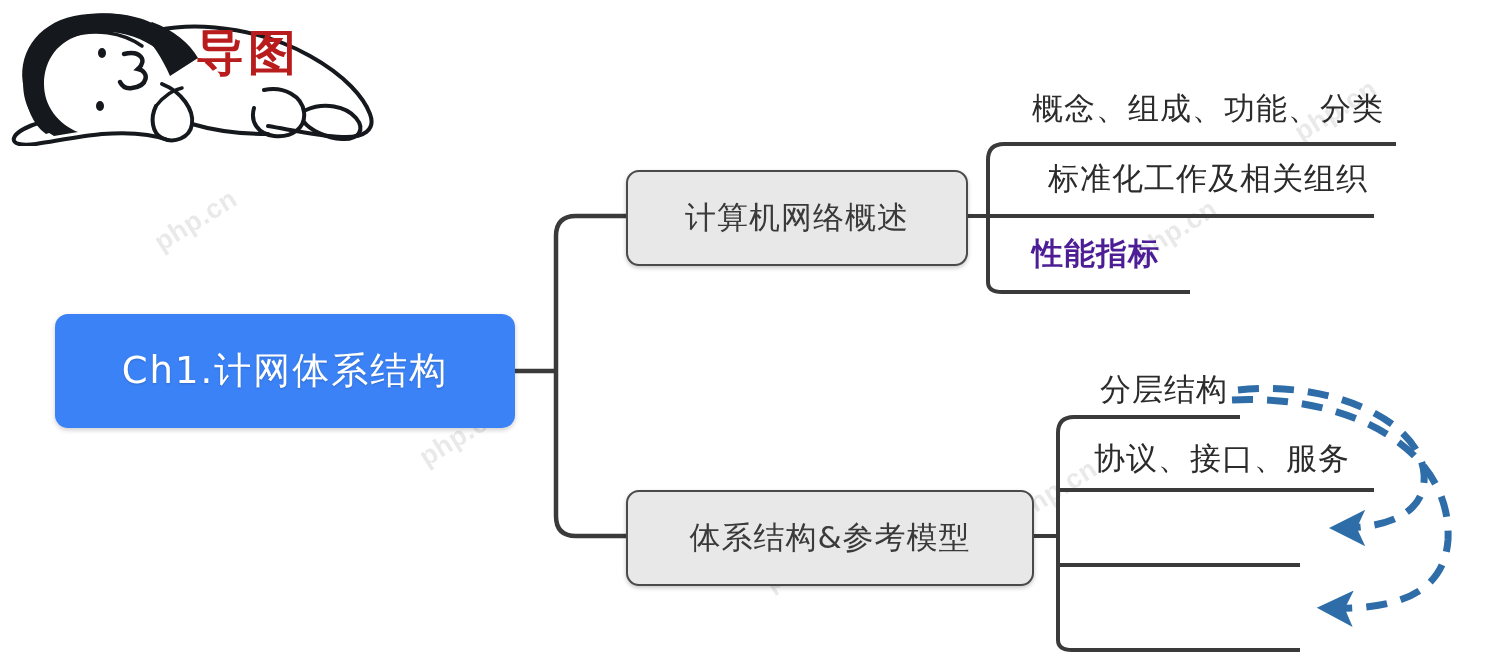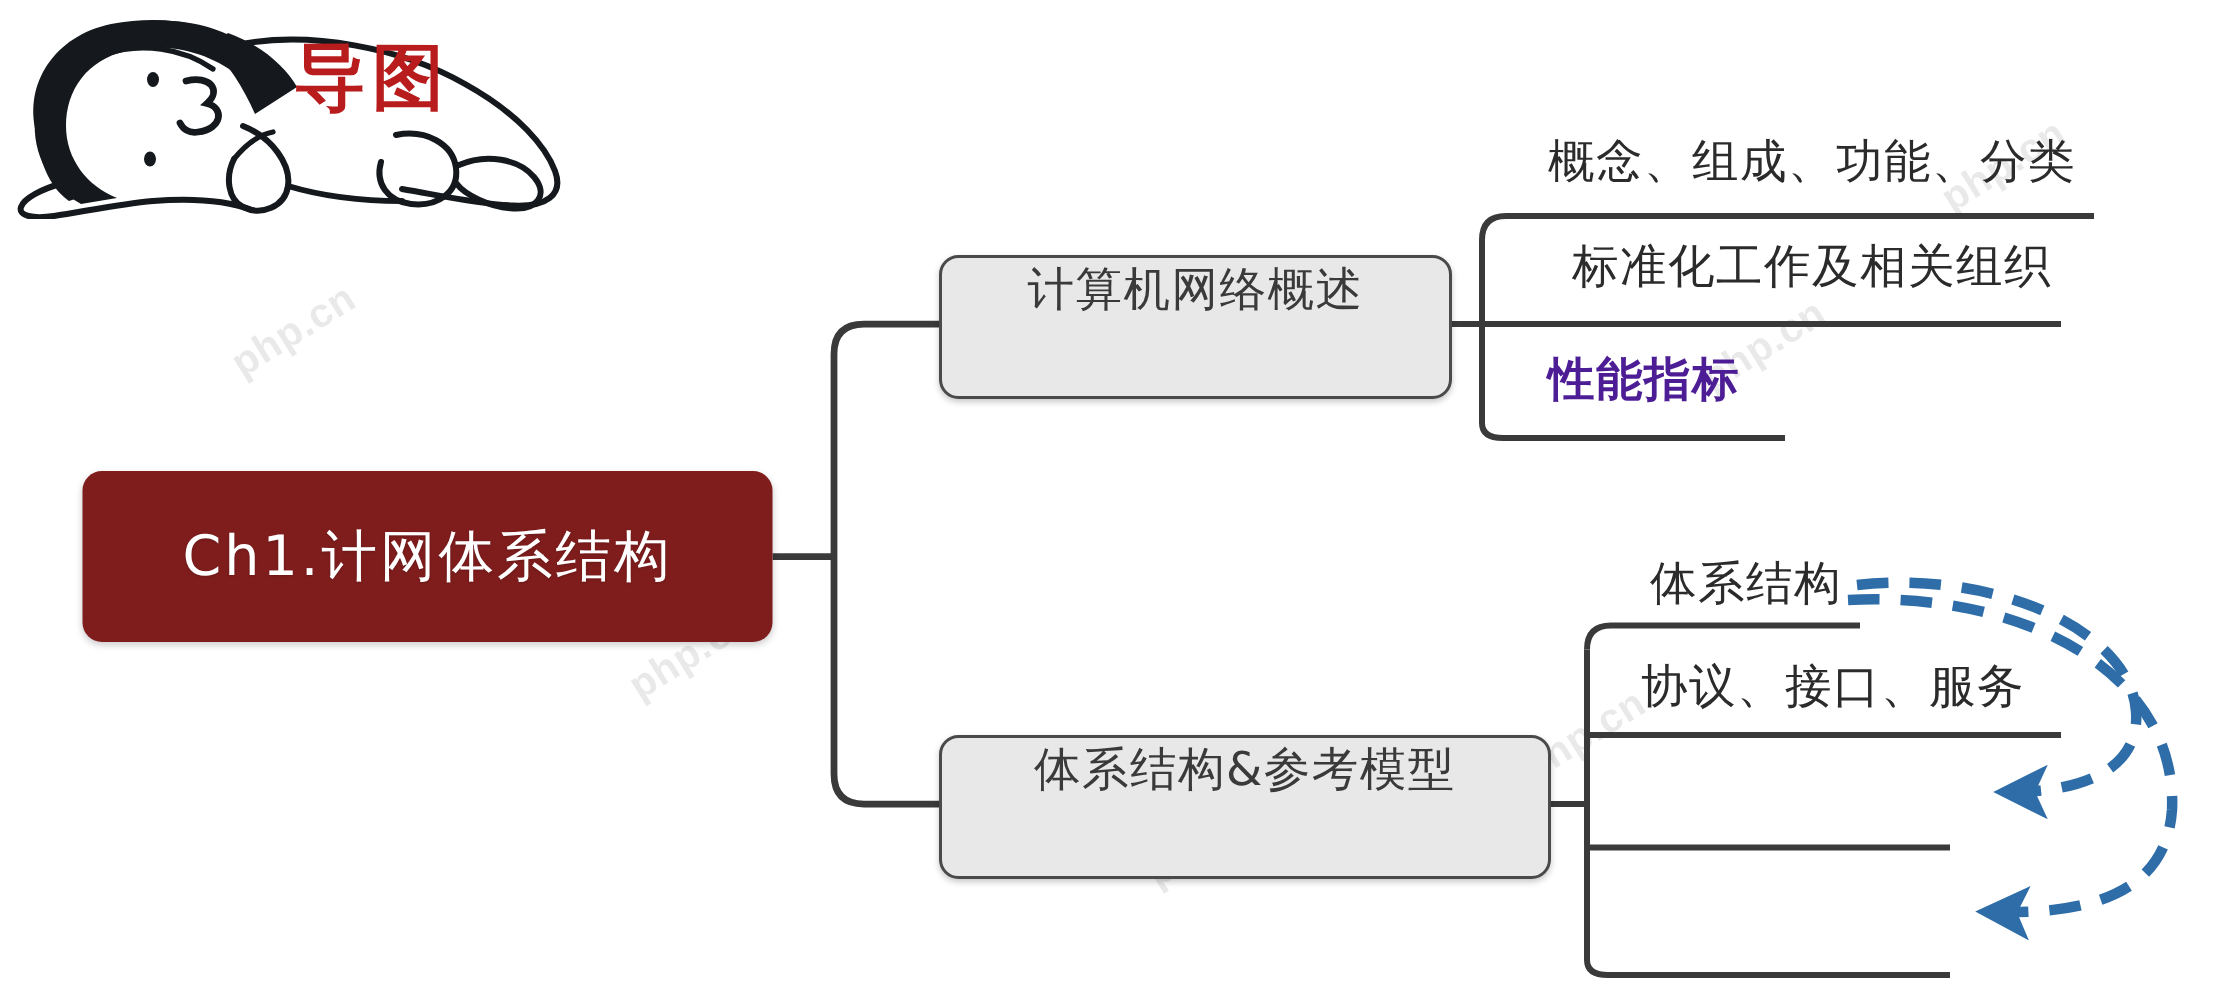--- a/index.html
+++ b/index.html
@@ -49,21 +49,21 @@
     color:#b91c1c;
     letter-spacing:4px;
     font-family:"DejaVu Sans","Liberation Sans",sans-serif;
   }
 
   
   #root-node{
     position:absolute;
     left:55px; top:314px;
     width:460px; height:114px;
-    background:#7f1d1d;
+    background:#3b82f6;
     border-radius:13px;
     display:flex;
     align-items:center;
     justify-content:center;
     box-shadow:0 2px 5px rgba(0,0,0,.20);
   }
   #root-node .txt{
     color:#ffffff;
     font-size:37px;
     font-weight:400;
@@ -72,20 +72,21 @@
     text-shadow:0 1px 2px rgba(0,0,0,.18);
   }
 
   
   .branch-node{
     position:absolute;
     background:#e8e8e8;
     border:2.5px solid #4a4a4a;
     border-radius:13px;
     display:flex;
+    align-items:center;
     justify-content:center;
     box-shadow:0 2px 4px rgba(0,0,0,.22);
   }
   .branch-node .txt{
     color:#3a3a3a;
     font-size:31px;
     letter-spacing:1px;
     font-family:"DejaVu Sans","Liberation Sans",sans-serif;
   }
   #branch-0{ left:626px; top:170px; width:338px; height:92px; }
@@ -209,21 +210,21 @@
     <span class="txt">计算机网络概述</span>
   </div>
   <div id="branch-1" class="branch-node">
     <span class="txt">体系结构&amp;参考模型</span>
   </div>
 
   <div id="leaf-0-0" class="leaf">概念、组成、功能、分类</div>
   <div id="leaf-0-1" class="leaf">标准化工作及相关组织</div>
   <div id="leaf-0-2" class="leaf accent">性能指标</div>
 
-  <div id="leaf-1-0" class="leaf">体系结构</div>
+  <div id="leaf-1-0" class="leaf">分层结构</div>
   <div id="leaf-1-1" class="leaf">协议、接口、服务</div>
 
   <svg class="layer" viewBox="0 0 1488 657" xmlns="http://www.w3.org/2000/svg">
     <defs>
       <marker id="ah" markerWidth="5.2" markerHeight="5.2" refX="3.6" refY="2.6" orient="auto">
         <path d="M5.2 2.6 L0 0 L1.2 2.6 L0 5.2 Z" fill="#2e6da8"></path>
       </marker>
     </defs>
 
     <path d="M1238 390 C1330 380 1420 420 1424 474 C1427 512 1390 528 1340 528" fill="none" stroke="#2e6da8" stroke-width="7" stroke-dasharray="21 14" stroke-linecap="butt" marker-end="url(#ah)"></path>

